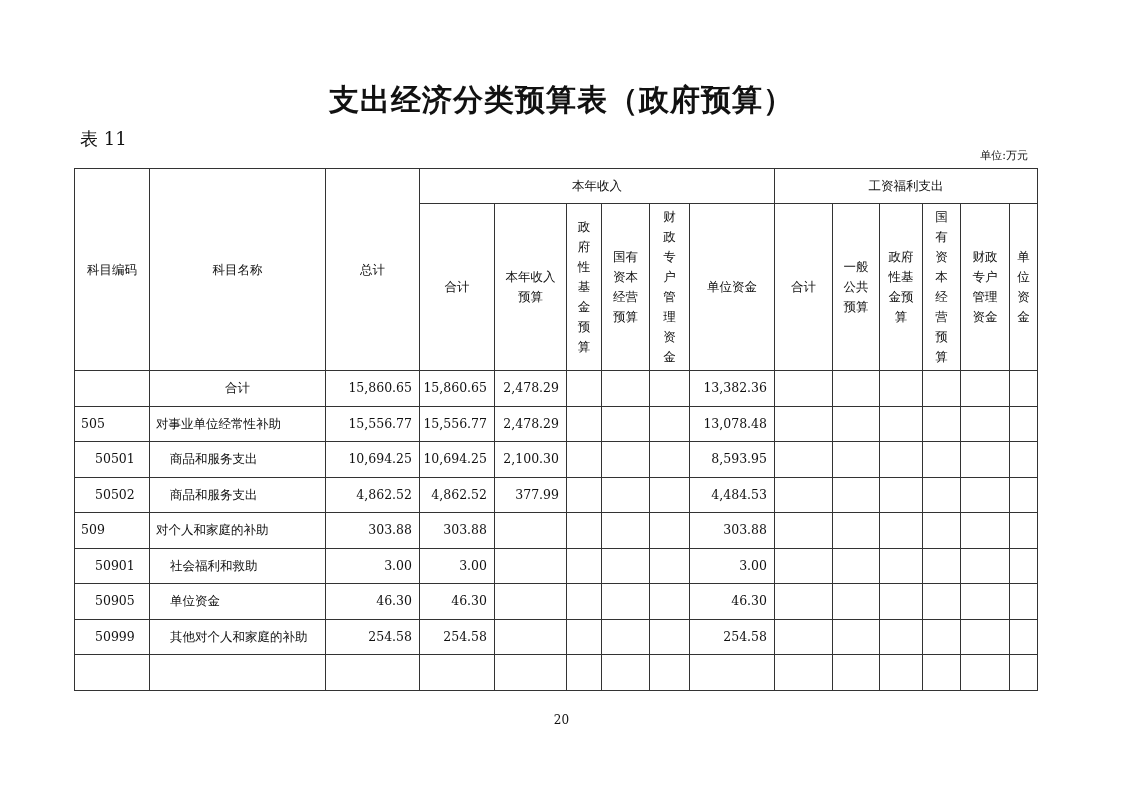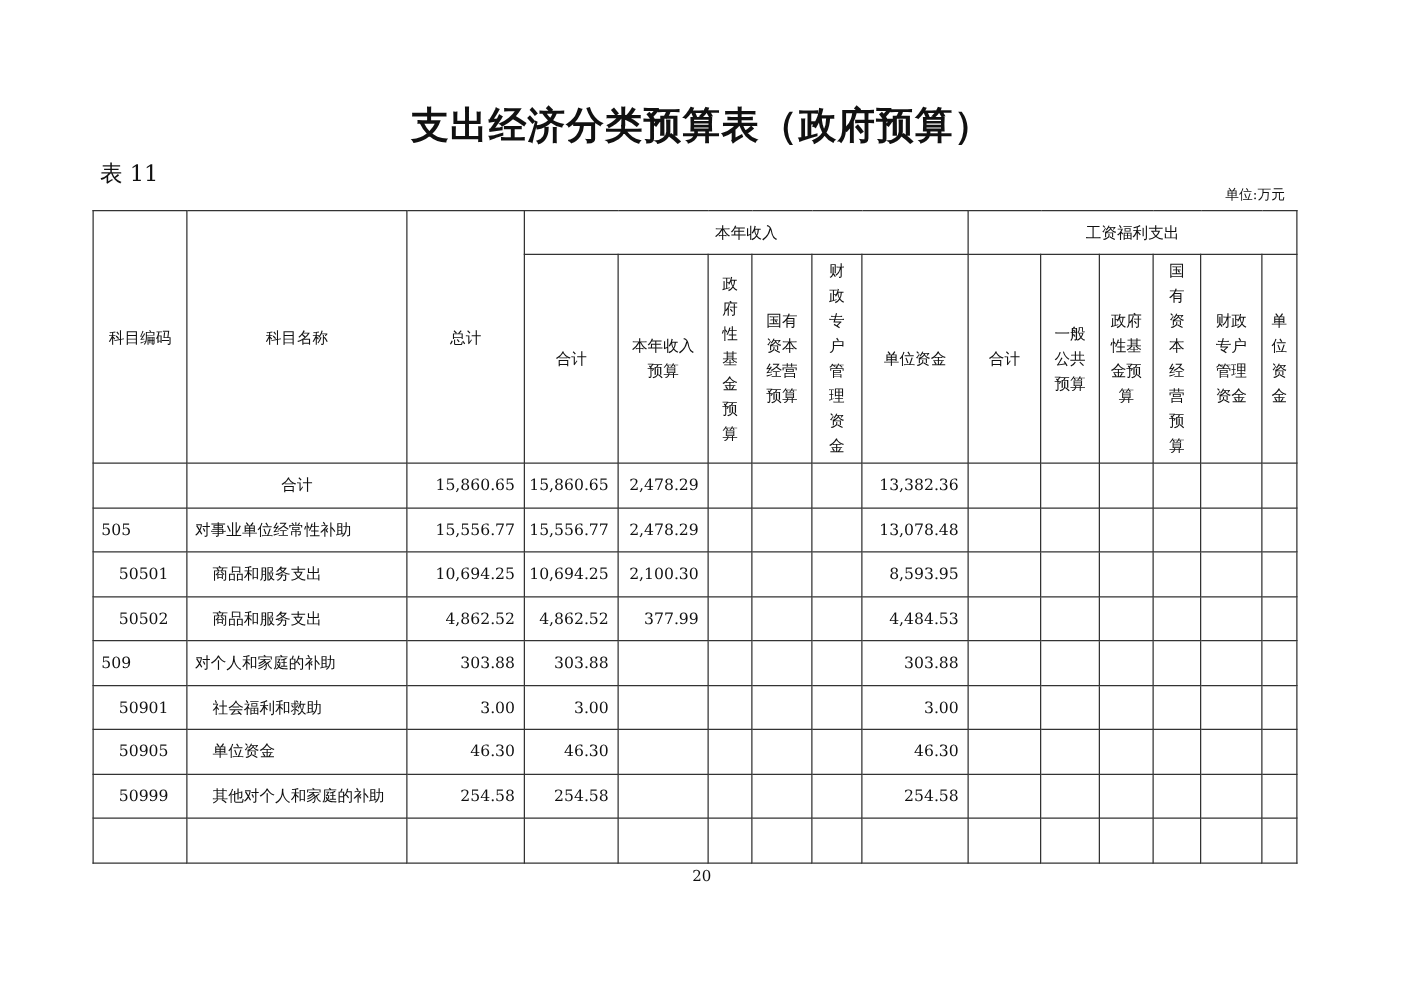--- a/index.html
+++ b/index.html
@@ -18,21 +18,21 @@
   .vt { line-height:20.5px; }
   .num { text-align:right !important; padding-right:7px !important; }
   .code { text-align:left !important; padding-left:6px !important;border-radius:11px; }
   .code.sub { padding-left:20px !important; }
   .name { text-align:left !important; padding-left:6px !important; }
   .name.sub { padding-left:20px !important; }
   .name.center { text-align:center !important; padding-left:0 !important; }
   tr.h1 td { height:34px; }
   tr.h2 td { height:166px; }
   tr.data td { height:34.5px; }
-  .page-num { position:absolute; left:0; width:1123px; top:694px; text-align:center; font-size:12px; }
+  .page-num { position:absolute; left:0; width:1123px; top:713px; text-align:center; font-size:12px; }
 </style>
 </head>
 <body>
 
 <div class="title">支出经济分类预算表（政府预算）</div>
 <div class="table-no">表 11</div>
 <div class="unit">单位:万元</div>
 
 <table class="budget">
   <colgroup>

